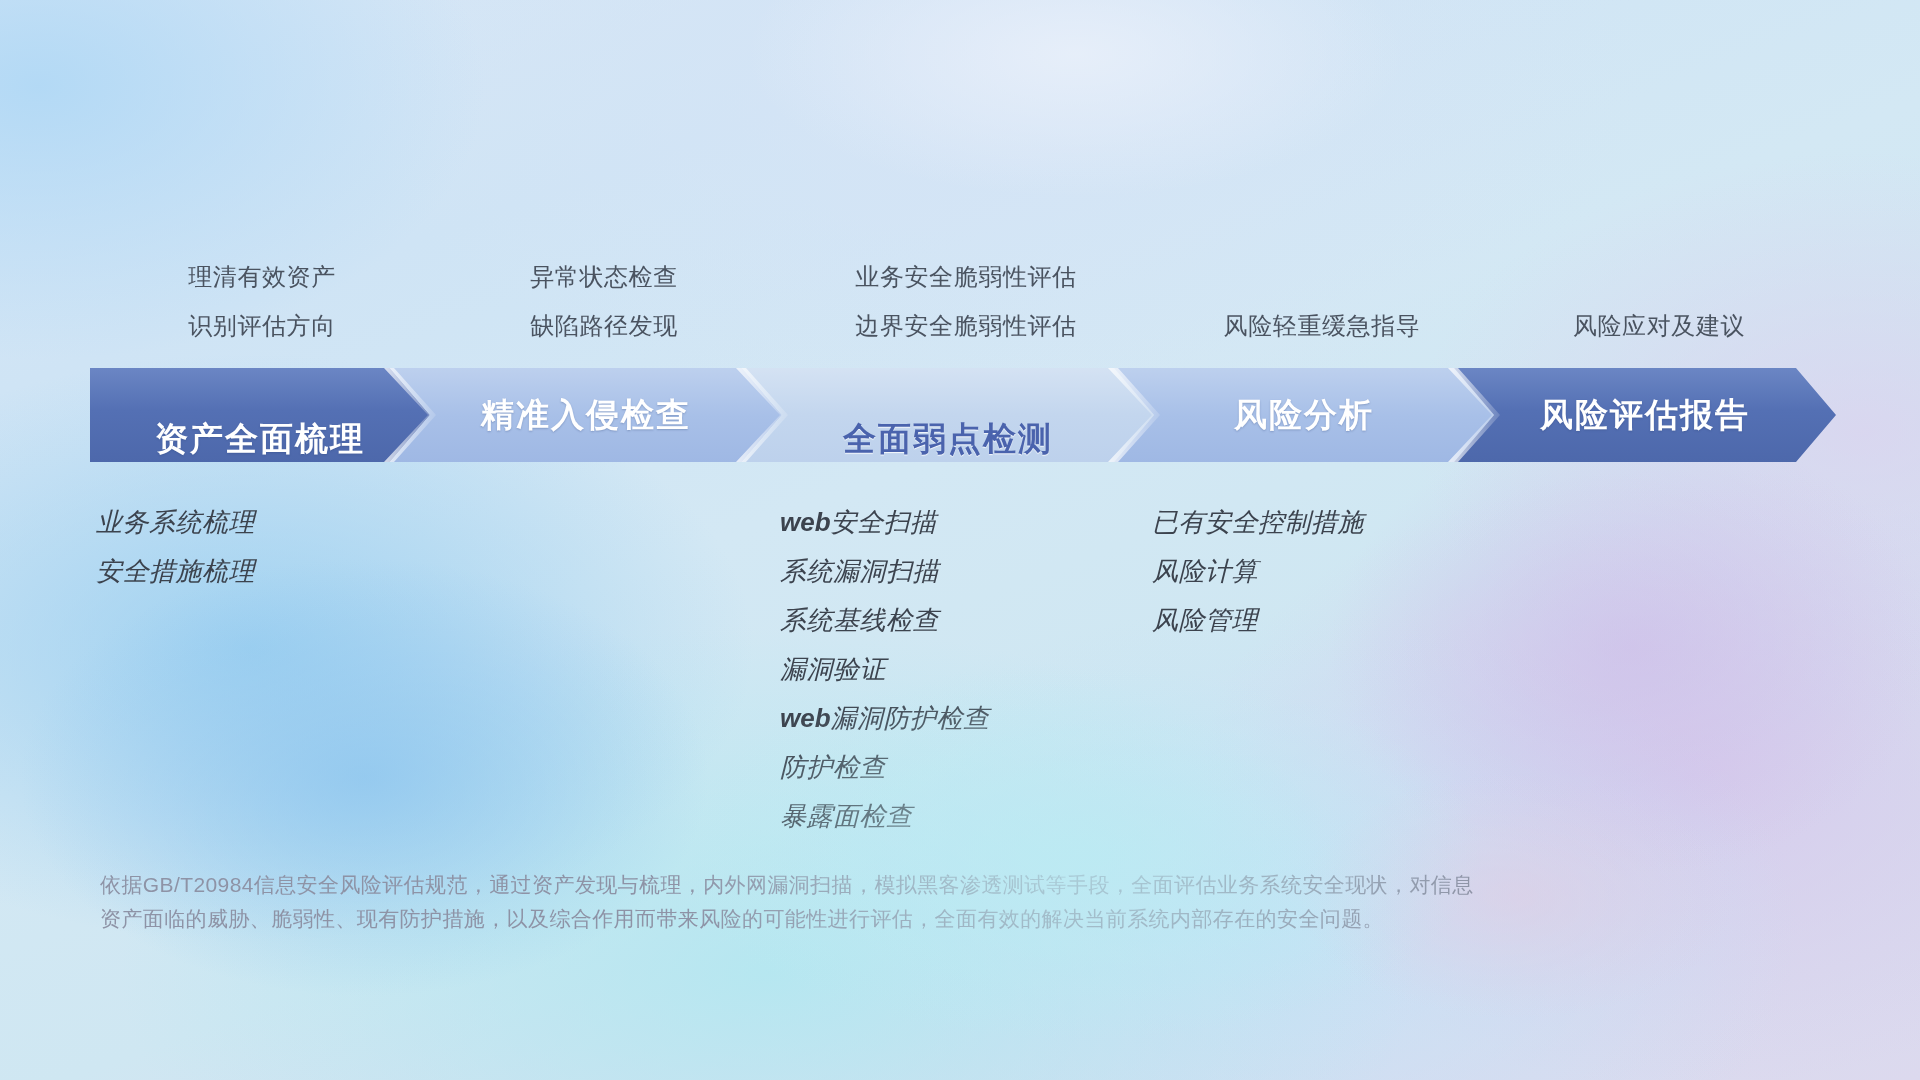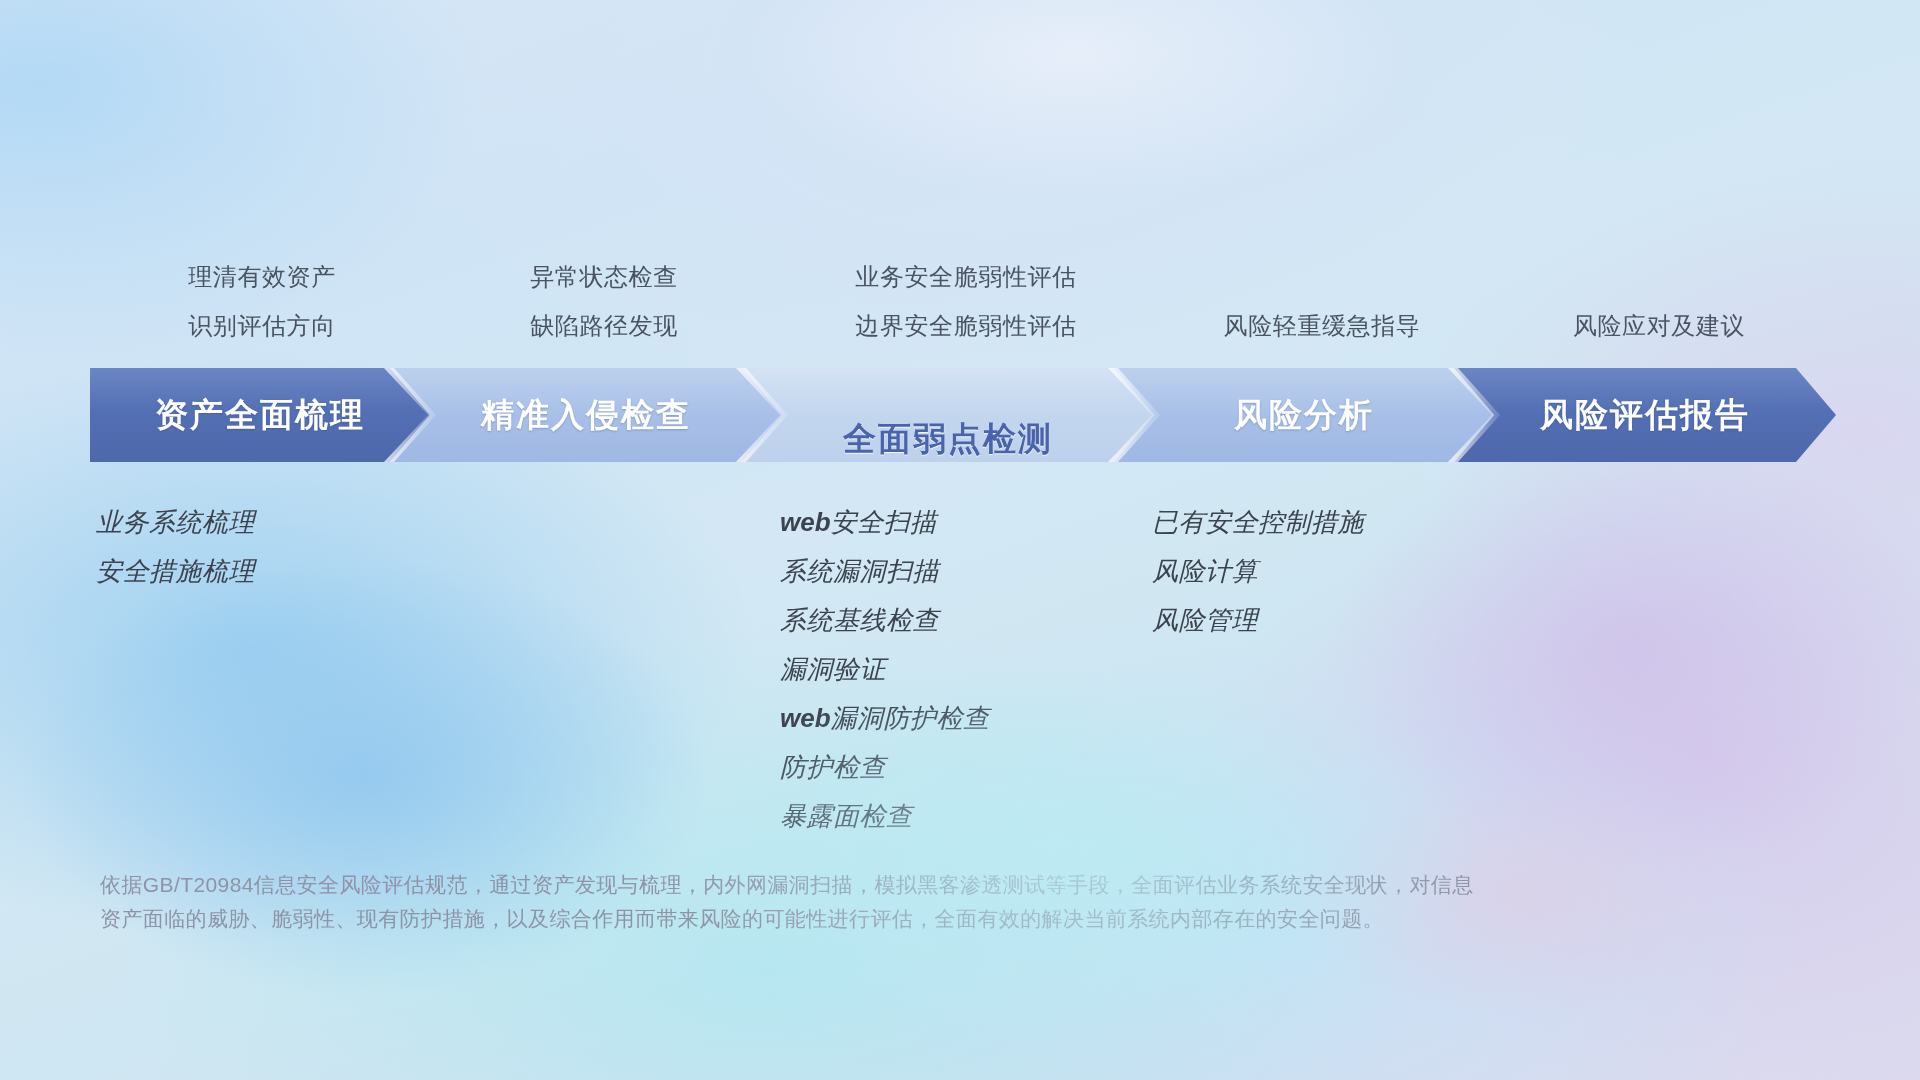--- a/index.html
+++ b/index.html
@@ -134,20 +134,21 @@
     height: 94px;
     display: flex;
     align-items: center;
     justify-content: center;
     -webkit-clip-path: polygon(0 0, calc(100% - 40px) 0, 100% 50%, calc(100% - 40px) 100%, 0 100%, 40px 50%);
     clip-path: polygon(0 0, calc(100% - 40px) 0, 100% 50%, calc(100% - 40px) 100%, 0 100%, 40px 50%);
   }
   .chev.first {
     -webkit-clip-path: polygon(0 0, calc(100% - 40px) 0, 100% 50%, calc(100% - 40px) 100%, 0 100%);
     clip-path: polygon(0 0, calc(100% - 40px) 0, 100% 50%, calc(100% - 40px) 100%, 0 100%);
+    align-items: flex-end;
   }
   .chev-label {
     font-size: 33px;
     font-weight: bold;
     letter-spacing: 2px;
     white-space: nowrap;
     text-shadow: 0 1px 2px rgba(40,60,110,0.28);
   }
   .edge {
     position: absolute;

